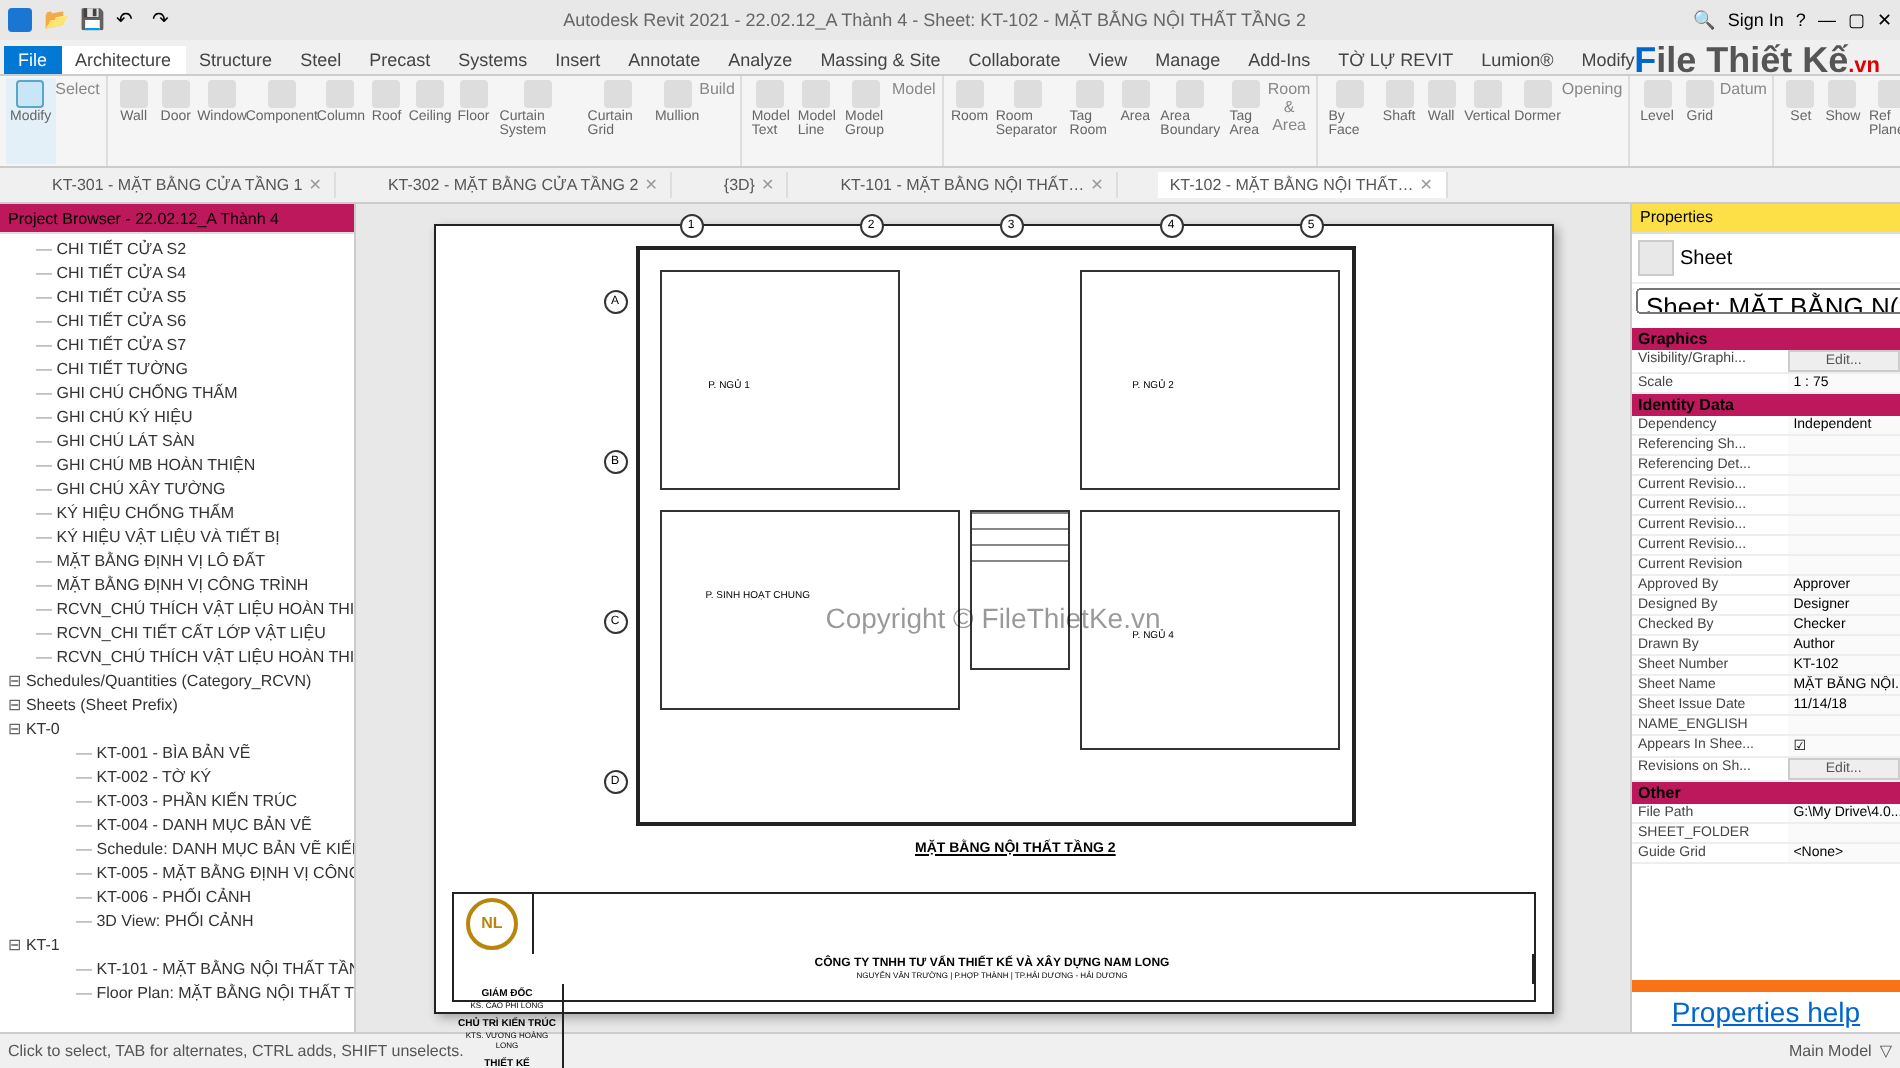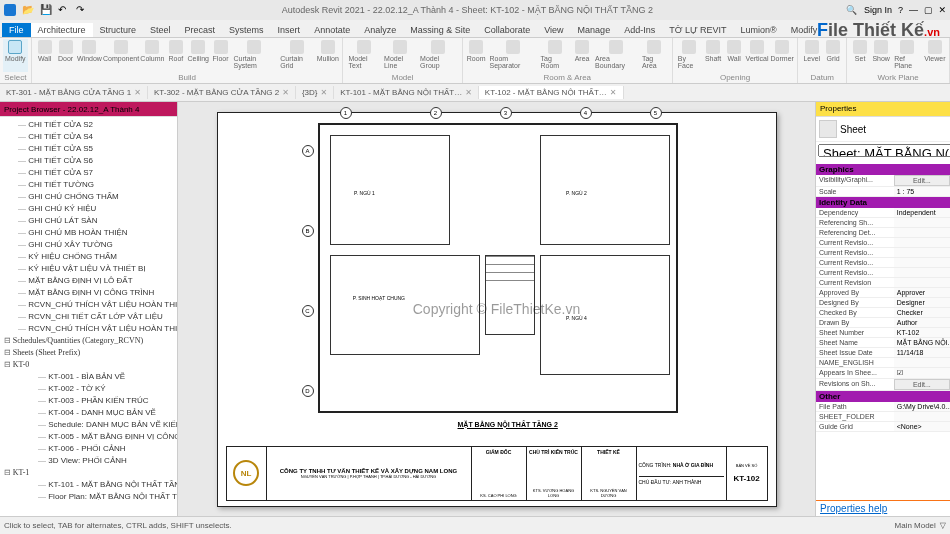--- a/index.html
+++ b/index.html
@@ -10,75 +10,75 @@
 .titlebar .title { flex: 1; text-align: center; font-size: 9px; color: #666; }
 .titlebar .right { display: flex; gap: 6px; align-items: center; font-size: 9px; }
 .titlebar .icn { width: 12px; height: 12px; display: inline-block; }
 
 .ribbon-tabs { height: 18px; background: #f0f0f0; display: flex; align-items: flex-end; padding-left: 2px; border-bottom: 1px solid #ccc; }
 .ribbon-tabs .tab { padding: 2px 7px; font-size: 9px; color: #444; cursor: pointer; }
 .ribbon-tabs .tab.file { background: #0078d4; color: white; }
 .ribbon-tabs .tab.active { background: #fff; }
 
 .ribbon { height: 46px; background: #f5f5f5; display: flex; border-bottom: 1px solid #ccc; }
-.ribbon-group { display: flex; flex-direction: column; padding: 1px 3px; border-right: 1px solid #ddd; }
+.ribbon-group { display: flex; flex-direction: row; padding: 1px 3px; border-right: 1px solid #ddd; }
 .ribbon-group .buttons { display: flex; flex: 1; gap: 1px; }
 .ribbon-group .label { font-size: 8px; color: #888; text-align: center; padding-top: 1px; }
 .ribbon-btn { display: flex; flex-direction: column; align-items: center; padding: 1px 2px; cursor: pointer; font-size: 7px; color: #666; min-width: 20px; }
 .ribbon-btn .icon { width: 14px; height: 14px; background: #ddd; border-radius: 2px; margin-bottom: 1px; }
 .ribbon-btn.modify .icon { background: #c8e6f5; border: 1px solid #5aa5c8; }
 .ribbon-btn.modify { background: #e3f0f7; }
 
 .doc-tabs { height: 18px; background: #f0f0f0; display: flex; align-items: center; border-bottom: 1px solid #ccc; overflow: hidden; }
-.doc-tab { padding: 2px 6px; font-size: 8px; color: #555; border-right: 1px solid #ddd; display: flex; align-items: center; gap: 3px; white-space: nowrap; cursor: pointer; }
+.doc-tab { padding: 2px 6px; font-size: 8px; color: #555; border-right: 1px solid #ddd; display: flex; align-items: center; gap: 3px; white-space: nowrap; cursor: pointer; margin-left: 20px; }
 .doc-tab.active { background: #fff; }
 .doc-tab .close { font-size: 8px; color: #999; }
 
 .main { display: flex; height: 414px; }
 
 .browser { width: 178px; background: #fff; border-right: 1px solid #ccc; overflow: hidden; display: flex; flex-direction: column; }
 .browser .hdr { height: 15px; background: #be185d; border-bottom: 1px solid #ddd; font-size: 8px; padding: 2px 4px; display: flex; align-items: center; }
 .browser .tree { overflow-y: auto; flex: 1; font-size: 8px; color: #333; padding: 1px 0; }
 .browser .tree .item { padding: 0.5px 2px 0.5px 18px; white-space: nowrap; cursor: pointer; line-height: 11px; }
 .browser .tree .item.l3 { padding-left: 38px; }
-.browser .tree .grp { padding: 0.5px 4px; font-weight: normal; line-height: 11px; font-family: Liberation Serif, serif; }
+.browser .tree .grp { padding: 0.5px 4px; font-weight: normal; line-height: 11px; }
 .browser .tree .grp::before { content: "⊟ "; color: #666; }
 .browser .tree .item.leaf::before { content: "— "; color: #999; }
 
 .canvas { flex: 1; background: #e8e8e8; position: relative; display: flex; align-items: center; justify-content: center; }
 .sheet { width: 560px; height: 395px; background: #fff; border: 1px solid #222; box-shadow: 2px 2px 5px rgba(0,0,0,.3); position: relative; }
 .plan { position: absolute; top: 10px; left: 100px; width: 360px; height: 290px; border: 2px solid #222; }
 .plan .room { position: absolute; border: 1px solid #333; }
 .plan .grid-bubble { position: absolute; width: 12px; height: 12px; border: 1px solid #333; border-radius: 50%; font-size: 6px; text-align: center; line-height: 11px; background: #fff; }
-.titleblock { position: absolute; bottom: 5px; left: 8px; right: 8px; height: 55px; border: 1.5px solid #222; display: flex; }
+.titleblock { position: absolute; bottom: 5px; left: 8px; right: 8px; height: 55px; border: 1.5px solid #222; display: flex; flex-direction: column; }
 .titleblock .cell { border-right: 1px solid #222; padding: 2px; font-size: 5px; display: flex; flex-direction: column; justify-content: center; }
 .titleblock .logo { width: 40px; display: flex; align-items: center; justify-content: center; }
 .titleblock .logo-circ { width: 26px; height: 26px; border: 2px solid #b8860b; border-radius: 50%; font-size: 8px; font-weight: bold; color: #b8860b; display: flex; align-items: center; justify-content: center; }
 .titleblock .company { flex: 1.8; text-align: center; font-size: 6px; font-weight: bold; }
 .titleblock .sig { width: 55px; text-align: center; }
 .titleblock .proj { width: 90px; font-size: 5px; }
 .titleblock .sheet-no { width: 40px; text-align: center; border-right: none; }
 .watermark { position: absolute; top: 50%; left: 50%; transform: translate(-50%,-50%); font-size: 14px; color: rgba(0,0,0,.4); pointer-events: none; }
 .brand-logo { position: absolute; top: 20px; right: 10px; font-size: 18px; font-weight: bold; }
 .brand-logo .f { color: #0066cc; } .brand-logo .rest { color: #555; } .brand-logo .vn { color: #d00; font-size: 11px; }
 
 .props { width: 135px; background: #fff; border-left: 1px solid #ccc; display: flex; flex-direction: column; }
 .props .hdr { height: 15px; background: #fde047; border-bottom: 1px solid #ddd; font-size: 8px; padding: 2px 4px; }
 .props .selector { padding: 3px; display: flex; align-items: center; gap: 3px; border-bottom: 1px solid #eee; }
 .props .selector .icn { width: 18px; height: 18px; background: #e8e8e8; border: 1px solid #ccc; }
 .props .filter { padding: 2px; display: flex; gap: 2px; font-size: 7px; }
 .props .filter select { flex: 1; font-size: 13px; height: 13px; }
 .props .filter button { font-size: 7px; padding: 0 3px; }
 .props .grid { flex: 1; overflow-y: auto; }
-.props .cat { background: #a21caf; font-size: 8px; font-weight: bold; padding: 1px 3px; }
+.props .cat { background: #be185d; font-size: 8px; font-weight: bold; padding: 1px 3px; }
 .props .row { display: flex; font-size: 7px; border-bottom: 1px solid #eee; }
 .props .row .k { width: 58%; padding: 1px 3px; color: #444; overflow: hidden; white-space: nowrap; }
 .props .row .v { width: 42%; padding: 1px 3px; background: #fafafa; overflow: hidden; white-space: nowrap; }
 .props .row .v.btn { color: #555; text-align: center; background: #eee; border: 1px solid #ccc; cursor: pointer; }
-.props .help { font-size: 10px; color: #0066cc; padding: 2px 4px; border-top: 1px solid #f97316; text-decoration: underline; cursor: pointer; }
+.props .help { font-size: 14px; color: #0066cc; padding: 2px 4px; border-top: 6px solid #f97316; text-decoration: underline; cursor: pointer; text-align: center; }
 
 .statusbar { height: 18px; background: #f0f0f0; border-top: 1px solid #ccc; display: flex; align-items: center; font-size: 8px; color: #555; padding: 0 4px; }
 .statusbar .hint { flex: 1; }
 .statusbar .opts { display: flex; gap: 4px; align-items: center; }
 </style>
 </head>
 <body>
 
 <div class="titlebar">
   <div class="left-icons">
@@ -318,21 +318,21 @@
         <div class="item leaf">CHI TIẾT CỬA S5</div>
         <div class="item leaf">CHI TIẾT CỬA S6</div>
         <div class="item leaf">CHI TIẾT CỬA S7</div>
         <div class="item leaf">CHI TIẾT TƯỜNG</div>
         <div class="item leaf">GHI CHÚ CHỐNG THẤM</div>
         <div class="item leaf">GHI CHÚ KÝ HIỆU</div>
         <div class="item leaf">GHI CHÚ LÁT SÀN</div>
         <div class="item leaf">GHI CHÚ MB HOÀN THIỆN</div>
         <div class="item leaf">GHI CHÚ XÂY TƯỜNG</div>
         <div class="item leaf">KÝ HIỆU CHỐNG THẤM</div>
-        <div class="item leaf">KÝ HIỆU VẬT LIỆU VÀ THIẾT BỊ</div>
+        <div class="item leaf">KÝ HIỆU VẬT LIỆU VÀ TIẾT BỊ</div>
         <div class="item leaf">MẶT BẰNG ĐỊNH VỊ LÔ ĐẤT</div>
         <div class="item leaf">MẶT BẰNG ĐỊNH VỊ CÔNG TRÌNH</div>
         <div class="item leaf">RCVN_CHÚ THÍCH VẬT LIỆU HOÀN THIỆN</div>
         <div class="item leaf">RCVN_CHI TIẾT CẤT LỚP VẬT LIỆU</div>
         <div class="item leaf">RCVN_CHÚ THÍCH VẬT LIỆU HOÀN THIỆN 2</div>
         <div class="grp">Schedules/Quantities (Category_RCVN)</div>
         <div class="grp">Sheets (Sheet Prefix)</div>
         <div class="grp l2">KT-0</div>
         <div class="item l3 leaf">KT-001 - BÌA BẢN VẼ</div>
         <div class="item l3 leaf">KT-002 - TỜ KÝ</div>

